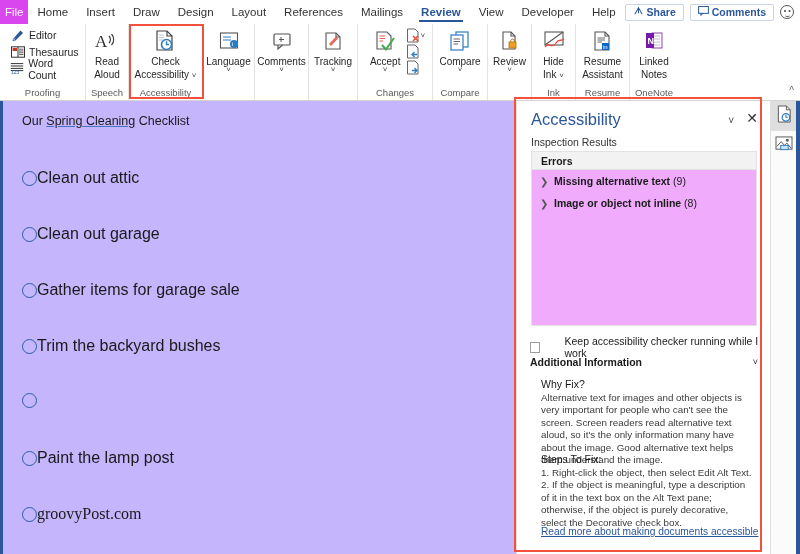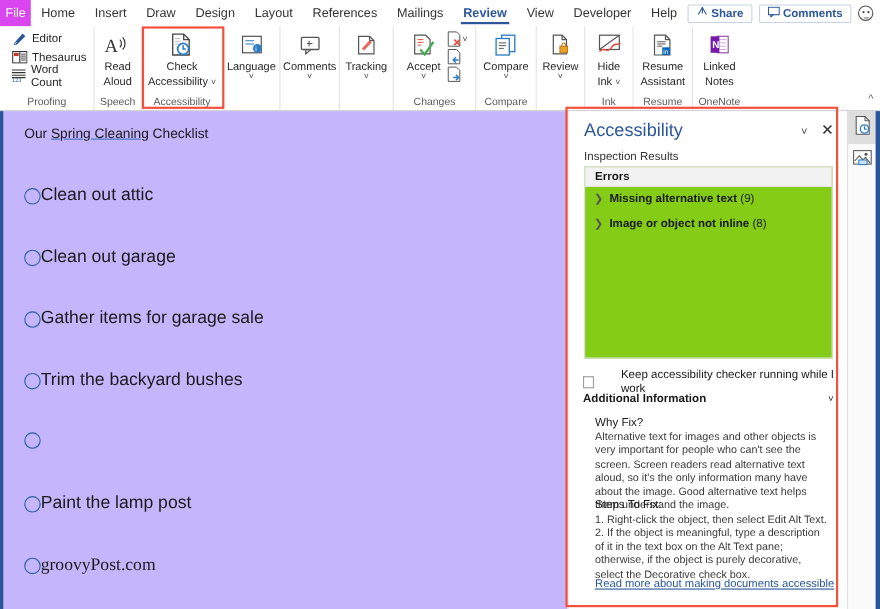--- a/index.html
+++ b/index.html
@@ -140,21 +140,21 @@
   }
   .pane-close {
     position: absolute; right: 12px; top: 10px; font-size: 14px; color: #333;
     cursor: pointer; line-height: 14px;
   }
   .pane-sub {
     position: absolute; left: 14px; top: 35px; font-size: 10.5px; color: #333;
   }
   .results {
     position: absolute; left: 14px; top: 50px; width: 226px; height: 175px;
-    border: 1px solid #e2e2e2; background: #84cc16;
+    border: 1px solid #e2e2e2; background: #f0abfc;
   }
   .res-hdr {
     height: 18px; background: #f2f2f2; border-bottom: 1px solid #e2e2e2;
     display: flex; align-items: center; padding-left: 9px;
     font-size: 10.5px; font-weight: bold; color: #1a1a1a;
   }
   .res-item {
     height: 22px; display: flex; align-items: center; padding-left: 8px;
     font-size: 10.5px; font-weight: bold; color: #1a1a1a; cursor: pointer;
   }

